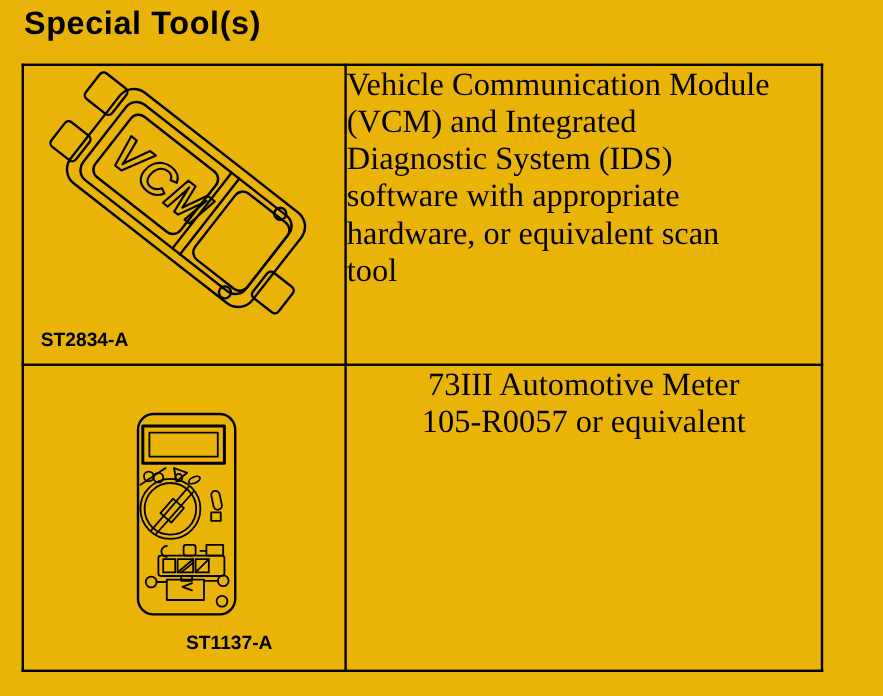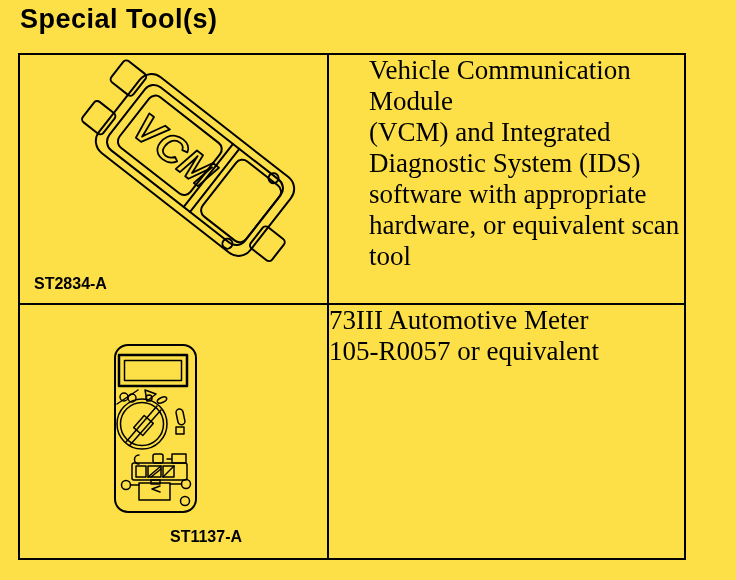--- a/index.html
+++ b/index.html
@@ -5,21 +5,21 @@
   html, body {
     margin: 0;
     padding: 0;
     background: #ffffff;
     font-family: "Liberation Sans", sans-serif;
   }
   .page {
     position: relative;
     width: 736px;
     height: 580px;
-    background: #fde047;
+    background: #eab308;
     color: #000000;
     overflow: hidden;
   }
   .page-title {
     position: absolute;
     left: 20px;
     top: 4px;
     margin: 0;
     font-family: "Liberation Sans", sans-serif;
     font-size: 27px;
@@ -38,38 +38,38 @@
   table.tools-table td {
     border: 2px solid #000000;
     vertical-align: top;
     padding: 0;
   }
   td.img-cell {
     width: 267px;
     position: relative;
   }
   td.img-cell svg { display: block; }
-  tr.row-1 td { height: 248px; padding-left: 40px; }
-  tr.row-2 td { height: 253px; }
+  tr.row-1 td { height: 248px; }
+  tr.row-2 td { height: 253px; text-align: center; }
   td.desc-cell {
     padding: 5px 10px 0 13px;
     font-family: "Liberation Serif", serif;
     font-size: 27px;
     line-height: 31px;
     white-space: pre-line;
   }
   .tool-code {
     position: absolute;
     font-family: "Liberation Sans", sans-serif;
     font-size: 16px;
     font-weight: bold;
     color: #000000;
   }
   .tool-code.code-1 { left: 14px; bottom: 10px; }
-  .tool-code.code-2 { left: 150px; bottom: 12px; }
+  .tool-code.code-2 { left: 135px; bottom: 12px; }
 </style>
 </head>
 <body>
 
 <div class="page">
 
   <h1 class="page-title">Special Tool(s)</h1>
 
   <table class="tools-table">
 

